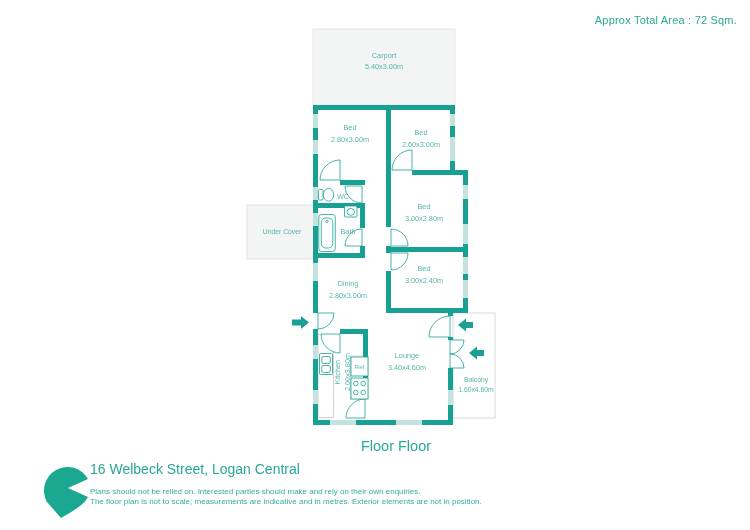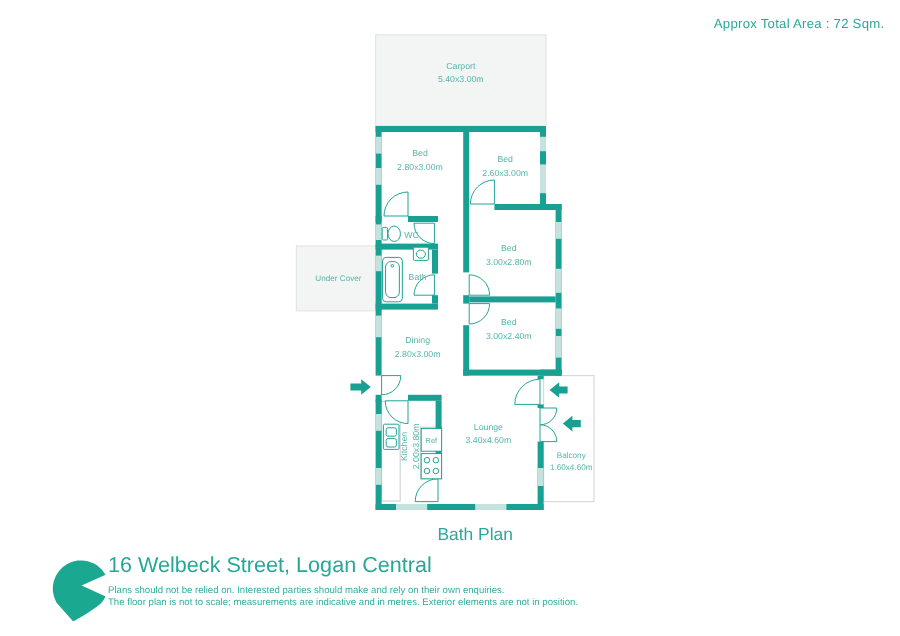--- a/index.html
+++ b/index.html
@@ -1,21 +1,21 @@
 <!DOCTYPE html>
 <html><head>
 <meta charset="utf-8">
 <style>
   html,body{margin:0;padding:0;background:#ffffff;}
   .page{position:relative;width:750px;height:530px;background:#fff;overflow:hidden;
         font-family:"Liberation Sans", sans-serif;}
   .total-area{position:absolute;top:14px;right:13px;font-size:11px;color:#2aa89a;letter-spacing:.2px;}
   .caption{position:absolute;left:296px;top:438px;width:200px;text-align:center;
            font-size:14.5px;color:#2aa89a;}
-  .footer-address{position:absolute;left:90px;top:461px;font-size:18px;color:#27a897;}
+  .footer-address{position:absolute;left:90px;top:461px;font-size:14px;color:#27a897;}
   .footer-disclaimer{position:absolute;left:90px;top:487px;font-size:8px;line-height:10px;color:#35ad9d;}
   svg text{font-family:"Liberation Sans", sans-serif;}
   .rlabel{font-size:7.3px;fill:#55b6a9;text-anchor:middle;}
   .rlabel-sm{font-size:6.8px;fill:#55b6a9;text-anchor:middle;}
   .reflabel{font-size:6.2px;fill:#55b6a9;text-anchor:middle;}
   .wall{fill:#18a192;}
   .win{fill:#c5e3de;}
   .door{fill:#ffffff;stroke:#18a192;stroke-width:.8;}
   .fx{fill:#ffffff;stroke:#18a192;stroke-width:.8;}
   .counter{fill:#ffffff;stroke:#cdd2d1;stroke-width:.9;}
@@ -169,21 +169,21 @@
       <text class="reflabel" x="359.5" y="369">Ref</text>
 
       <text class="rlabel" x="407" y="358">Lounge</text>
       <text class="rlabel" x="407" y="369.5">3.40x4.60m</text>
 
       <text class="rlabel-sm" x="476" y="382">Balcony</text>
       <text class="rlabel-sm" x="476" y="392">1.60x4.60m</text>
     </g>
   </svg>
 
-  <div class="caption">Bath Plan</div>
+  <div class="caption">Floor Floor</div>
 
   
   <svg width="46" height="57" viewBox="40 460 46 57" style="position:absolute;left:42px;top:461px;">
     <path d="M 86,478 A 23,23 0 1 0 45,501 L 59,517 Q 70,511 78,505 A 23,23 0 0 0 86,496 L 66,487 Z" fill="#1aa891"></path>
   </svg>
 
   <div class="footer-address">16 Welbeck Street, Logan Central</div>
 
   <div class="footer-disclaimer">
     <div>Plans should not be relied on. Interested parties should make and rely on their own enquiries.</div>

